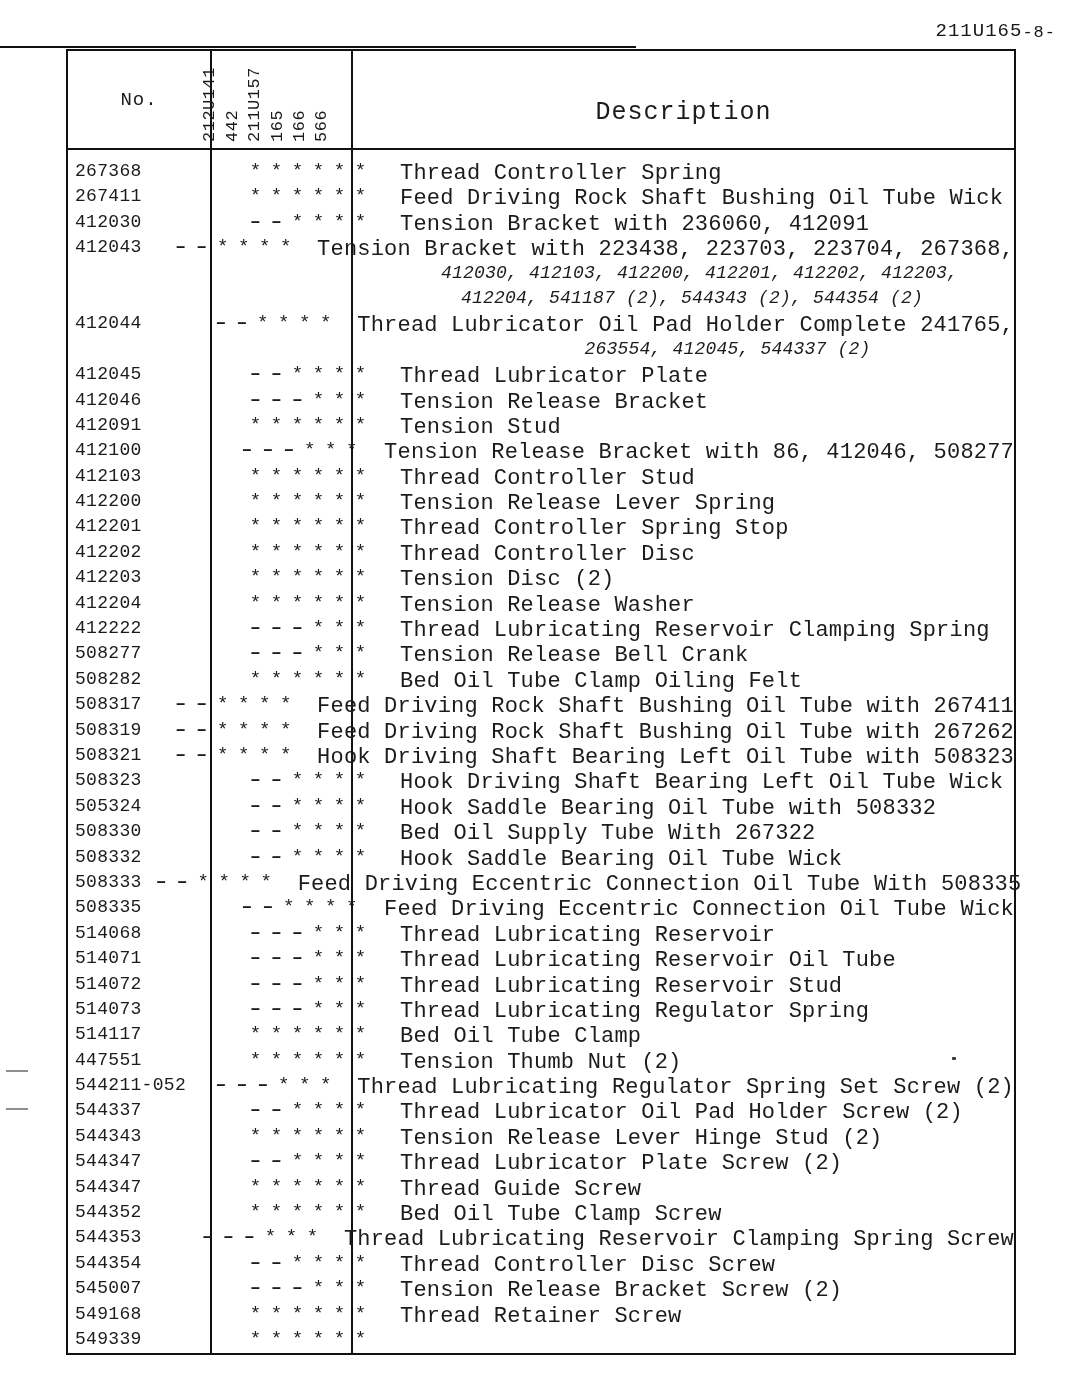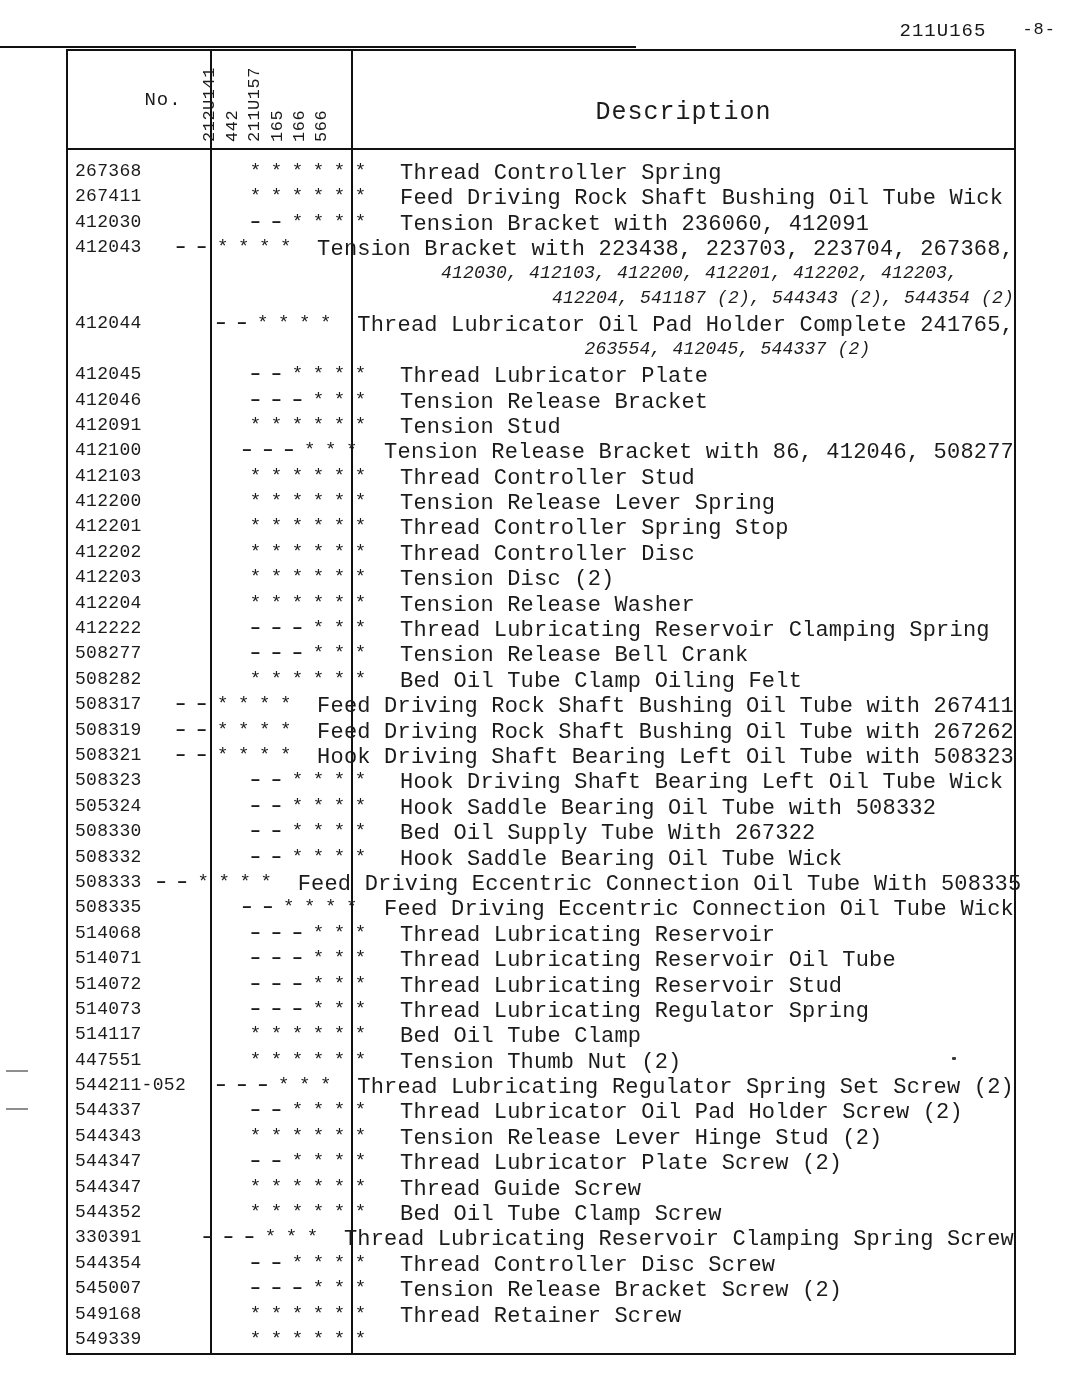--- a/index.html
+++ b/index.html
@@ -16,22 +16,21 @@
     position: relative;
     overflow: hidden;
   }
 
   
   .page-header {
     position: absolute;
     top: 20px;
     right: 24px;
     display: flex;
-    align-items: flex-start;
-    gap: 36px;
+    align-items: flex-end;
     font-size: 19px;
     letter-spacing: 1px;
     color: #171717;
   }
   .page-header .doc-no { font-size: 19px; }
   .page-header .page-no { font-size: 17px; }
 
   
   .header-rule {
     position: absolute;
@@ -85,21 +84,20 @@
     position: absolute;
     left: 0;
     top: 0;
     width: 142px;
     height: 97px;
     display: flex;
     align-items: center;
     justify-content: center;
     font-size: 19px;
     letter-spacing: 1px;
-    margin-left: 24px;
   }
   .head-desc {
     position: absolute;
     left: 285px;
     top: 0;
     right: 0;
     height: 123px;
     display: flex;
     align-items: center;
     justify-content: center;
@@ -283,21 +281,21 @@
         <div class="cell-desc">Tension Bracket with 223438, 223703, 223704, 267368,</div>
       </div>
       <div class="row cont">
         <div class="cell-no"></div>
         <div class="cell-marks"></div>
         <div class="cont-line indent1" style="flex: 1 1 0%;">412030, 412103,  412200, 412201, 412202, 412203,</div>
       </div>
       <div class="row cont">
         <div class="cell-no"></div>
         <div class="cell-marks"></div>
-        <div class="cont-line indent2" style="flex: 1 1 0%; text-align: right;">412204, 541187 (2), 544343 (2), 544354 (2)</div>
+        <div class="cont-line indent2" style="flex: 1 1 0%;">412204, 541187 (2), 544343 (2), 544354 (2)</div>
       </div>
       <div class="row">
         <div class="cell-no">412044</div>
         <div class="cell-marks">
           <span class="mark dash">–</span>
           <span class="mark dash">–</span>
           <span class="mark star">*</span>
           <span class="mark star">*</span>
           <span class="mark star">*</span>
           <span class="mark star">*</span>
@@ -711,21 +709,21 @@
           <span class="mark star">*</span>
           <span class="mark star">*</span>
           <span class="mark star">*</span>
           <span class="mark star">*</span>
           <span class="mark star">*</span>
           <span class="mark star">*</span>
         </div>
         <div class="cell-desc">Bed Oil Tube Clamp Screw</div>
       </div>
       <div class="row">
-        <div class="cell-no">330391</div>
+        <div class="cell-no">544353</div>
         <div class="cell-marks">
           <span class="mark dash">–</span>
           <span class="mark dash">–</span>
           <span class="mark dash">–</span>
           <span class="mark star">*</span>
           <span class="mark star">*</span>
           <span class="mark star">*</span>
         </div>
         <div class="cell-desc">Thread Lubricating Reservoir Clamping Spring Screw</div>
       </div>

